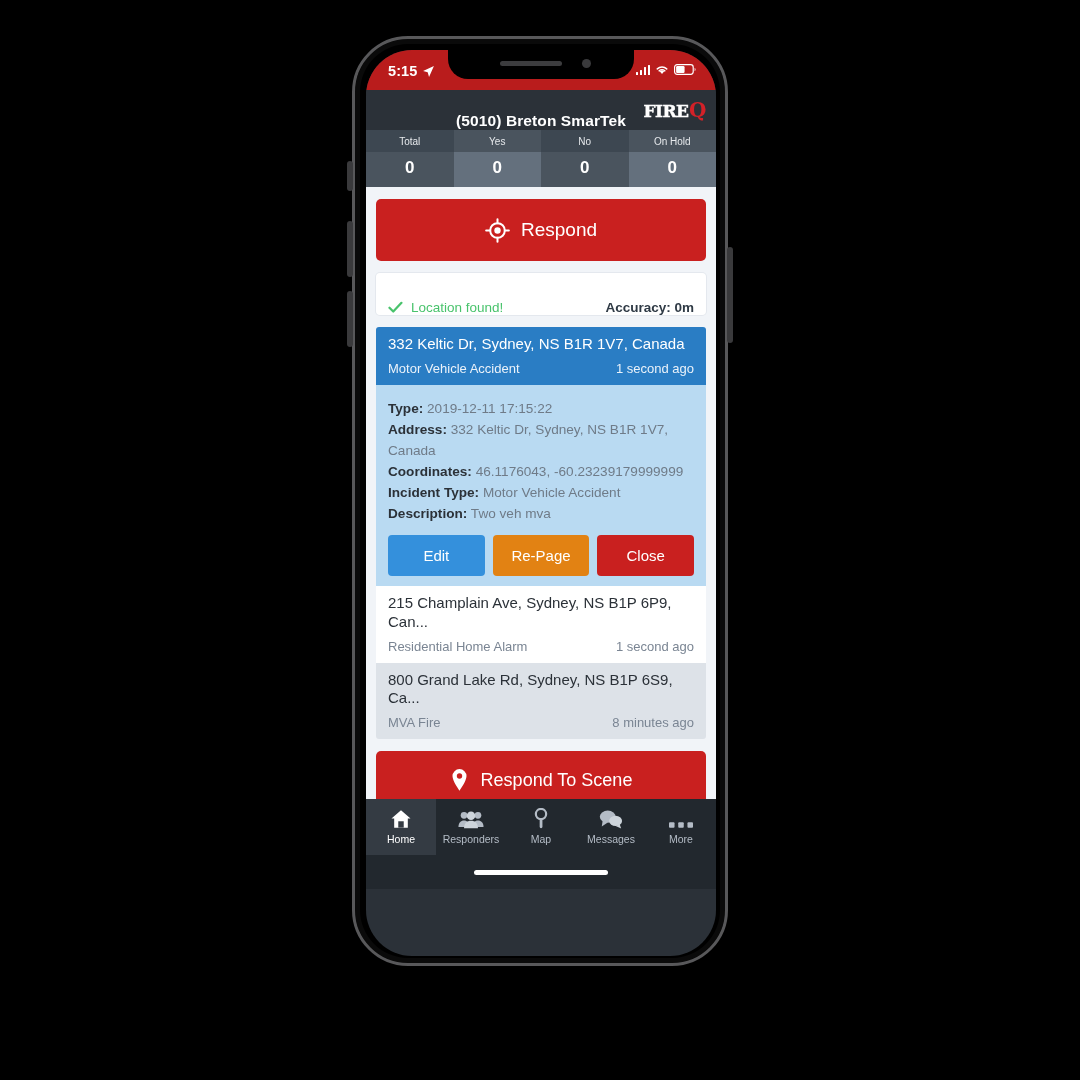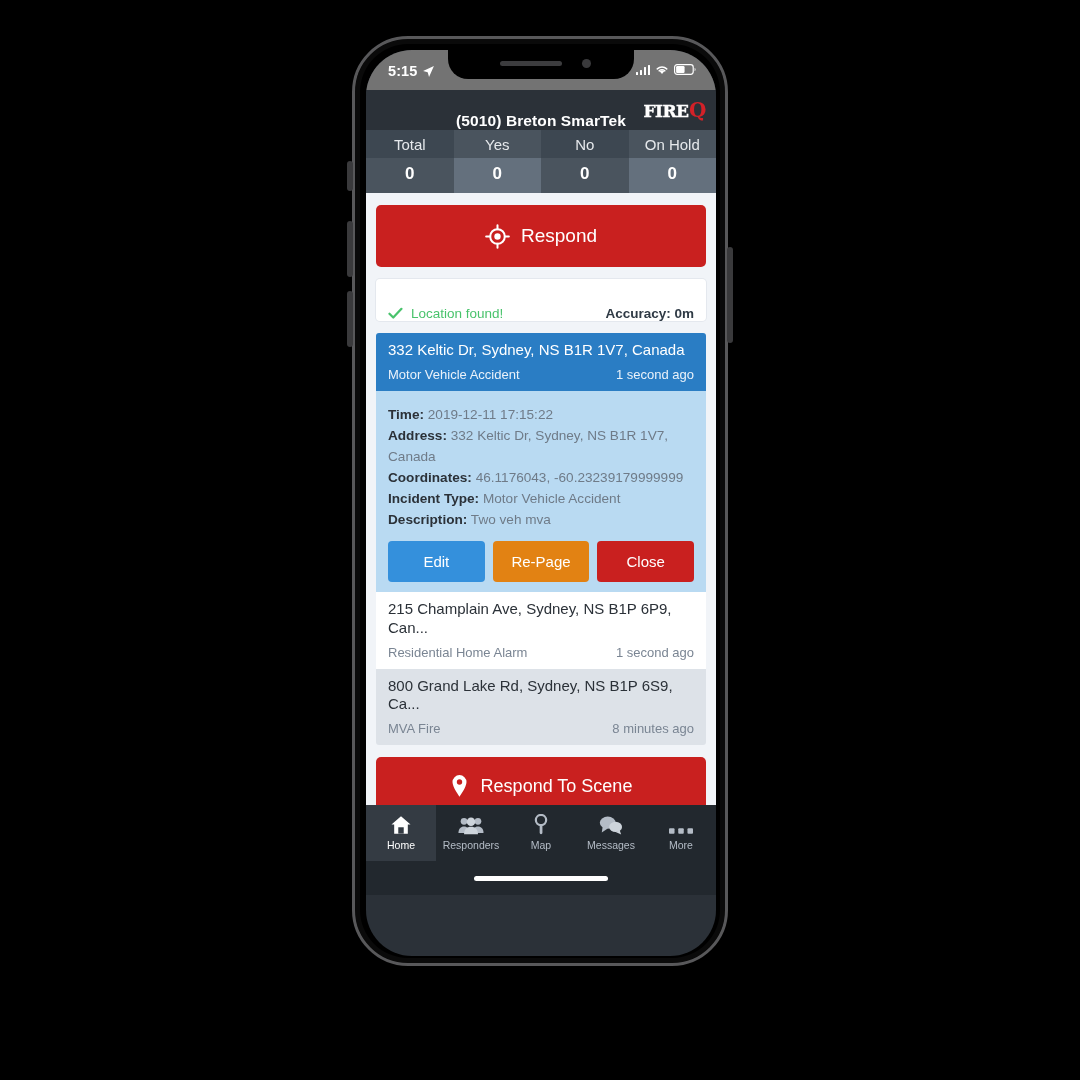--- a/index.html
+++ b/index.html
@@ -46,21 +46,21 @@
     position: absolute; left: 52px; top: 11px; width: 62px; height: 5px;
     background: #3c3c3e; border-radius: 3px;
   }
   #front-camera {
     position: absolute; left: 134px; top: 9px; width: 9px; height: 9px;
     background: #3a3a3c; border-radius: 50%;
   }
 
   
   #status-bar {
-    position: relative; height: 40px; background: #737373;
+    position: relative; height: 40px; background: #b91c1c;
     display: flex; align-items: flex-start; justify-content: space-between;
     padding: 13px 20px 0 22px; z-index: 30;
   }
   #status-time {
     color: #fff; font-size: 14.5px; font-weight: bold;
     display: flex; align-items: center; gap: 5px; letter-spacing: .1px;
   }
   #status-right { display: flex; align-items: center; gap: 5px; padding-top: 1px; }
   .sig-bars { display: flex; align-items: flex-end; gap: 1.5px; height: 10px; }
   .sig-bars i { display: block; width: 2.5px; background: #fff; border-radius: .5px; }
@@ -81,21 +81,21 @@
   #brand-fire { color: #fff; -webkit-text-stroke: .4px #fff; }
   #brand-q { color: #d32128; font-size: 20px; margin-left: .5px; }
 
   
   #stats-bar { display: flex; }
   .stat-col { flex: 1; text-align: center; }
   .stat-col.odd  .stat-label { background: #3d4751; }
   .stat-col.odd  .stat-value { background: #4a545e; }
   .stat-col.even .stat-label { background: #4a545e; }
   .stat-col.even .stat-value { background: #64707d; }
-  .stat-label { color: #e6e9ec; font-size: 15px; padding: 6px 0 5px; }
+  .stat-label { color: #e6e9ec; font-size: 10px; padding: 6px 0 5px; }
   .stat-value { color: #fff; font-size: 17px; font-weight: bold; padding: 6px 0 9px; }
 
   
   #content {
     background: #f1f4f8; height: 612px;
     padding: 12px 10px 0; overflow: hidden;
   }
 
   #respond-button {
     background: #c9201f; border-radius: 5px; height: 62px;
@@ -263,21 +263,21 @@
           <div class="incident-head active">
             <div class="inc-address">332 Keltic Dr, Sydney, NS B1R 1V7, Canada</div>
             <div class="inc-meta">
               <span>Motor Vehicle Accident</span>
               <span>1 second ago</span>
             </div>
           </div>
 
           <div id="incident-body">
             <div class="detail-row">
-              <b>Time:</b>
+              <b>Type:</b>
               <span>2019-12-11 17:15:22</span>
             </div>
             <div class="detail-row">
               <b>Address:</b>
               <span>332 Keltic Dr, Sydney, NS B1R 1V7, Canada</span>
             </div>
             <div class="detail-row">
               <b>Coordinates:</b>
               <span>46.1176043, -60.23239179999999</span>
             </div>

